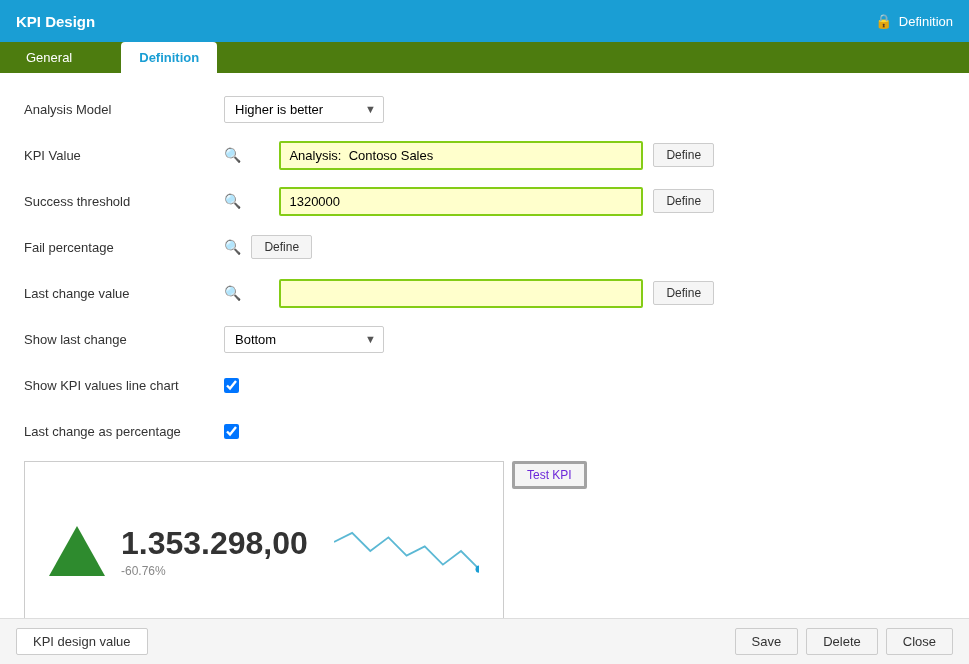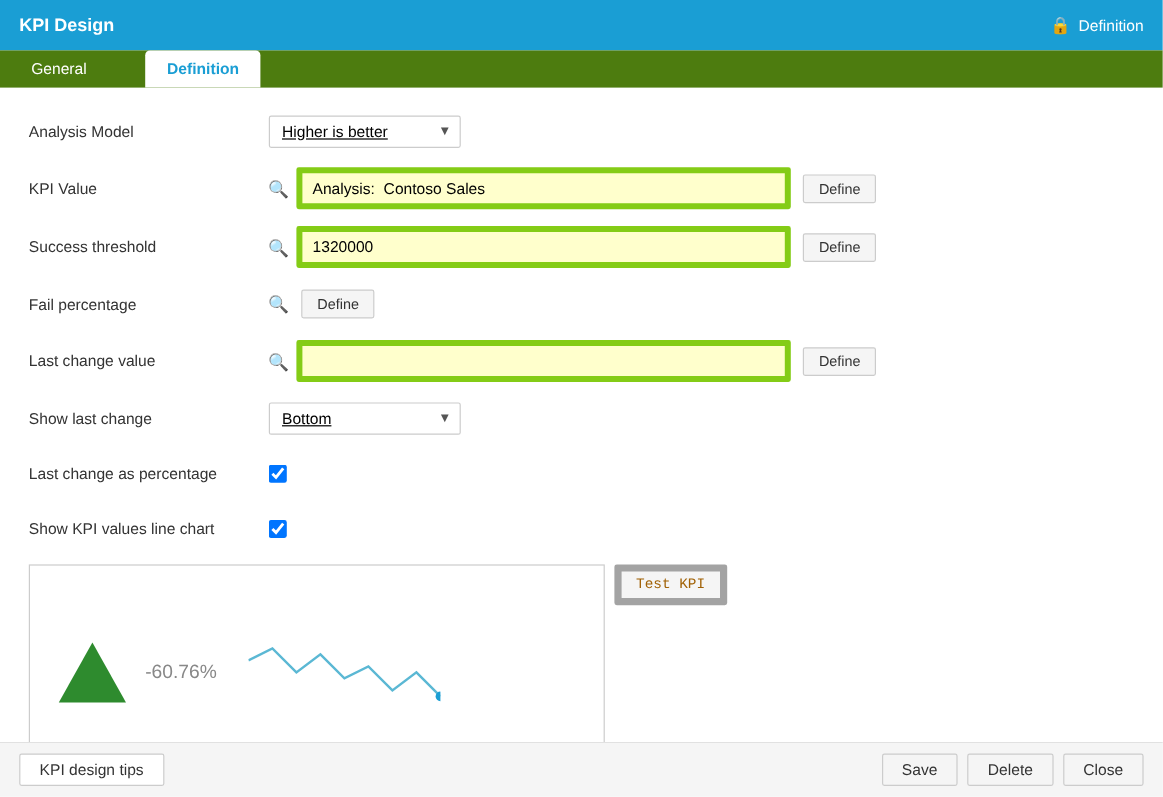--- a/index.html
+++ b/index.html
@@ -21,46 +21,46 @@
     
     .main-content { flex: 1; padding: 20px 24px; background: #fff; overflow-y: auto; }
 
     
     .form-row { display: flex; align-items: center; margin-bottom: 14px; min-height: 32px; }
     .form-label { width: 200px; color: #333; font-size: 13px; }
     .form-control { display: flex; align-items: center; gap: 6px; }
 
     
     .select-wrapper { position: relative; display: inline-flex; align-items: center; }
-    .form-select { appearance: none; -webkit-appearance: none; border: 1px solid #ccc; background: #fff; padding: 5px 28px 5px 10px; font-size: 13px; border-radius: 2px; min-width: 160px; cursor: pointer; text-decoration: underline; }
+    .form-select { appearance: none; -webkit-appearance: none; border: 1px solid #ccc; background: #fff; padding: 5px 28px 5px 10px; font-size: 13px; border-radius: 2px; min-width: 160px; cursor: pointer; }
     .select-arrow { position: absolute; right: 8px; pointer-events: none; color: #555; font-size: 11px; }
 
     
     .search-icon { color: #1a9ed4; font-size: 14px; cursor: pointer; }
-    .form-input { border: 5px solid #84cc16; background: #ffffcc; padding: 5px 8px; font-size: 13px; width: 412px; border-radius: 2px; outline: none; }
+    .form-input { border: 2px solid #84cc16; background: #ffffcc; padding: 5px 8px; font-size: 13px; width: 364px; border-radius: 2px; outline: none; margin-left: 32px; }
     .form-input.empty { background: #ffffcc; }
 
     
     .define-btn { border: 1px solid #ccc; background: #f5f5f5; padding: 4px 12px; font-size: 12px; cursor: pointer; border-radius: 2px; margin-left: 4px; color: #333; text-align: center; }
 
     
     .form-checkbox { width: 15px; height: 15px; cursor: pointer; }
 
     
     .kpi-preview-section { margin-top: 8px; display: flex; gap: 8px; align-items: flex-start; }
     .kpi-preview-box { border: 1px solid #ccc; background: #fff; width: 480px; min-height: 180px; padding: 20px 24px; display: flex; align-items: center; gap: 16px; position: relative; }
-    .test-kpi-btn { border: 6px solid #a3a3a3; background: #f5f5f5; padding: 4px 12px; font-size: 12px; cursor: pointer; border-radius: 2px; color: #a16207; white-space: nowrap; font-family: Liberation Mono, monospace; }
+    .test-kpi-btn { border: 3px solid #a3a3a3; background: #f5f5f5; padding: 4px 12px; font-size: 12px; cursor: pointer; border-radius: 2px; color: #6d28d9; white-space: nowrap; }
 
     
     .triangle-up { width: 0; height: 0; border-left: 28px solid transparent; border-right: 28px solid transparent; border-bottom: 50px solid #2e8b2e; }
 
     
     .kpi-value-display { display: flex; flex-direction: column; }
     .kpi-main-value { font-size: 32px; font-weight: bold; color: #333; }
-    .kpi-change { color: #888; font-size: 16px; margin-top: 2px; }
+    .kpi-change { color: #888; font-size: 12px; margin-top: 2px; }
 
     
     .sparkline { margin-left: 10px; }
 
     
     .footer { background: #f5f5f5; border-top: 1px solid #ddd; height: 46px; display: flex; align-items: center; justify-content: space-between; padding: 0 16px; }
     .footer-left { display: flex; gap: 8px; }
     .footer-right { display: flex; gap: 8px; }
     .footer-btn { border: 1px solid #ccc; background: #f5f5f5; padding: 5px 16px; font-size: 13px; cursor: pointer; border-radius: 2px; color: #333; }
     .footer-btn.tips { background: #fff; }
@@ -146,55 +146,56 @@
             <option>Bottom</option>
             <option>Top</option>
             <option>None</option>
           </select>
           <span class="select-arrow">▼</span>
         </div>
       </div>
     </div>
 
     <div class="form-row">
+      <div class="form-label">Show KPI values line chart</div>
+      <div class="form-control">
+        <input class="form-checkbox" type="checkbox" checked="" style="">
+      </div>
+    </div>
+
+    <div class="form-row">
       <div class="form-label">Last change as percentage</div>
-      <div class="form-control">
-        <input class="form-checkbox" type="checkbox" checked="" style="">
-      </div>
-    </div>
-
-    <div class="form-row">
-      <div class="form-label">Show KPI values line chart</div>
       <div class="form-control">
         <input class="form-checkbox" type="checkbox" checked="" style="">
       </div>
     </div>
 
     <div class="kpi-preview-section">
       <div class="kpi-preview-box">
 
         <div class="triangle-up"></div>
 
         <div class="kpi-value-display">
+          <span class="kpi-main-value">1.353.298,00</span>
           <span class="kpi-change">-60.76%</span>
         </div>
 
         <svg class="sparkline" width="160" height="60" viewBox="0 0 160 60">
           <polyline points="0,20 20,10 40,30 60,15 80,35 100,25 120,45 140,30 160,50" fill="none" stroke="#5bb8d4" stroke-width="2"></polyline>
           <circle cx="160" cy="50" r="4" fill="#1a9ed4"></circle>
         </svg>
       </div>
       <button class="test-kpi-btn">Test KPI</button>
     </div>
 
   </div>
 
   <div class="footer">
     <div class="footer-left">
-      <button class="footer-btn tips">KPI design tips</button>
+      <button class="footer-btn tips">KPI design value</button>
     </div>
     <div class="footer-right">
       <button class="footer-btn">Save</button>
       <button class="footer-btn">Delete</button>
       <button class="footer-btn">Close</button>
     </div>
   </div>
 
 </div>
 

